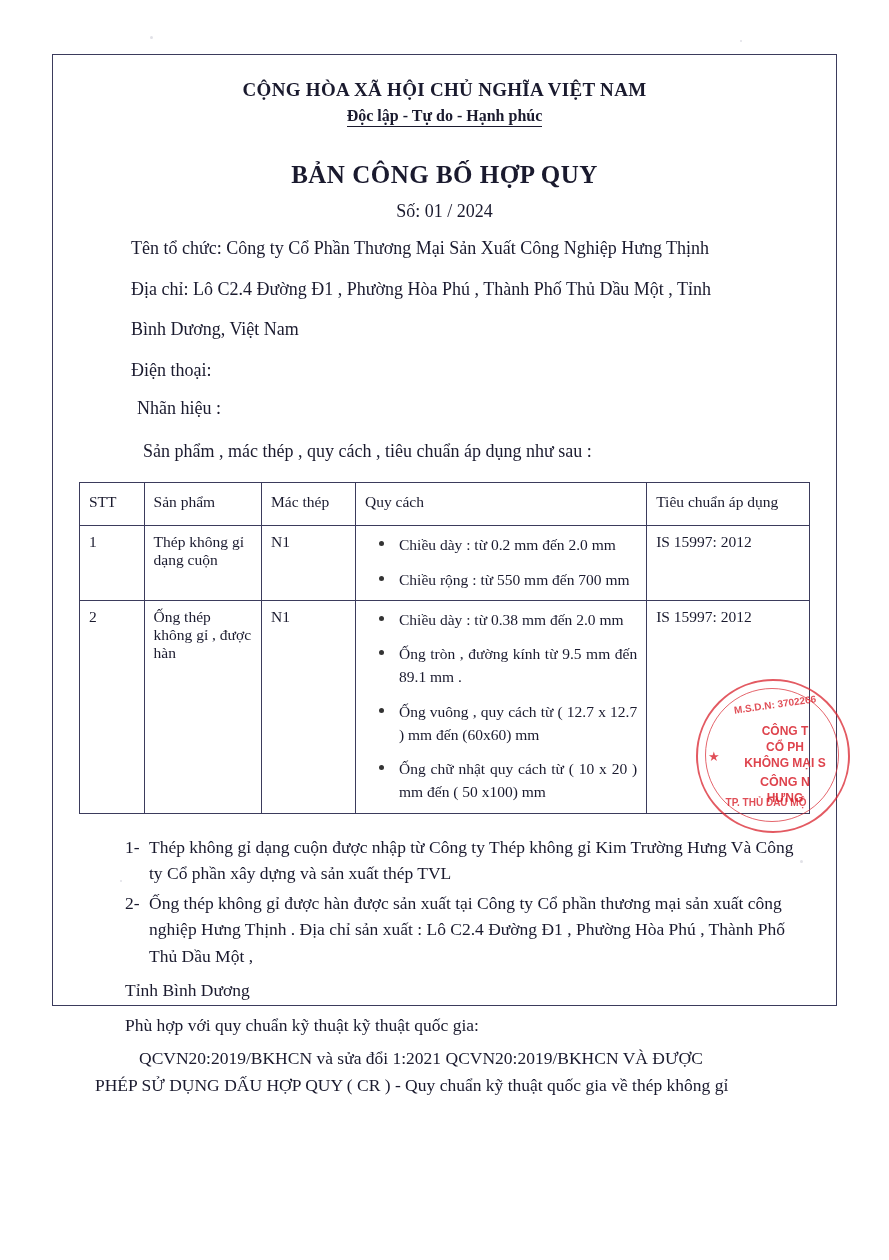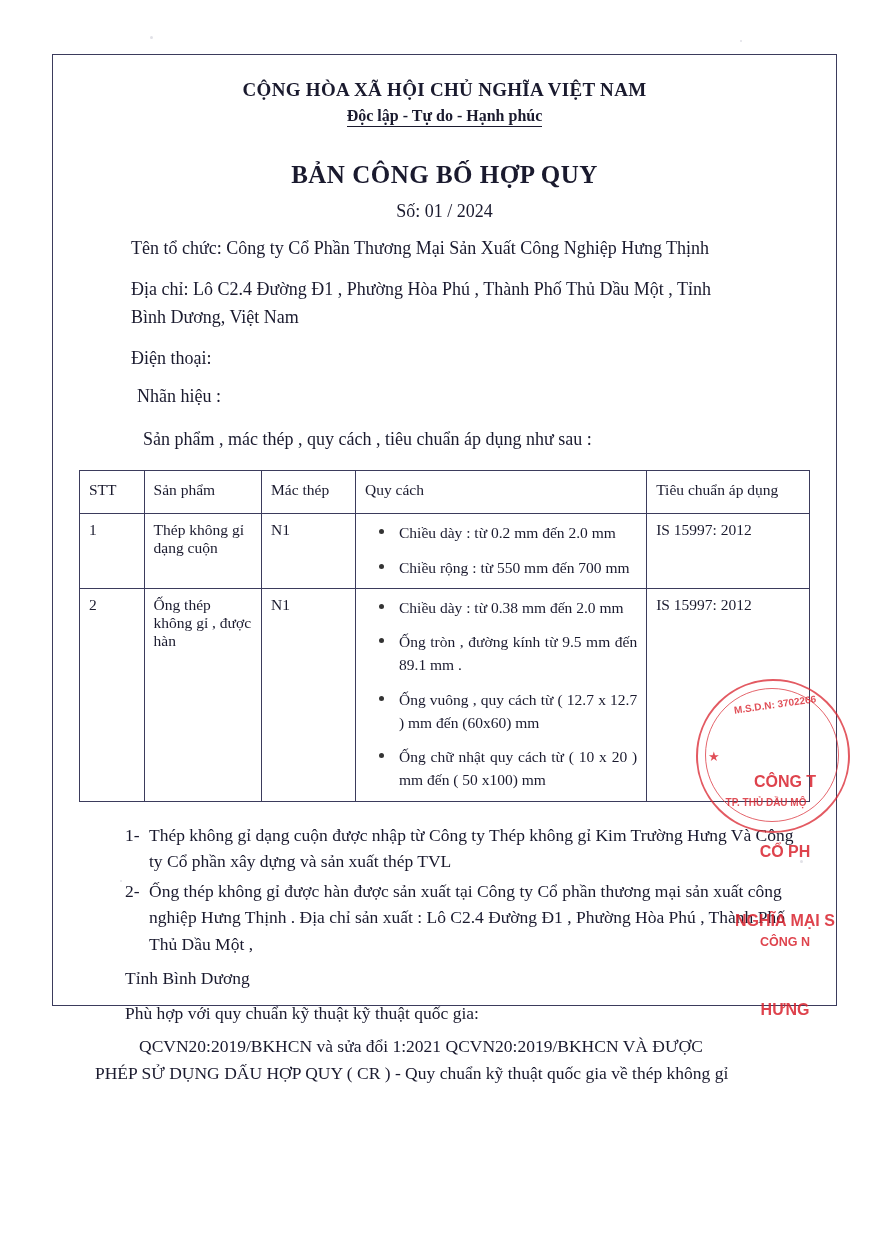--- a/index.html
+++ b/index.html
@@ -185,21 +185,21 @@
     left: 30px;
     top: 44px;
     width: 118px;
     text-align: center;
     color: #d9232e;
     font-family: "Liberation Sans", sans-serif;
     font-weight: bold;
     opacity: .85;
     line-height: 1.35;
   }
-  .stamp .ctext div { font-size: 16px; white-space: nowrap; margin-top: 48px; }
+  .stamp .ctext div { font-size: 12px; white-space: nowrap; }
   .stamp .ctext div.l4 { font-size: 12.5px; margin-top: 2px; }
   .stamp .arc-top {
     position: absolute;
     left: 14px;
     top: 20px;
     width: 130px;
     text-align: center;
     color: #d9232e;
     font-family: "Liberation Sans", sans-serif;
     font-size: 10px;
@@ -230,21 +230,21 @@
     <div class="ctr">
       <div class="natl">CỘNG HÒA XÃ HỘI CHỦ NGHĨA VIỆT NAM</div>
       <div><span class="motto">Độc lập - Tự do - Hạnh phúc</span></div>
     </div>
 
     <div class="ctr title">BẢN CÔNG BỐ HỢP QUY</div>
     <div class="ctr docnum">Số: 01 / 2024</div>
 
     <div class="para ind1">Tên tổ chức: Công ty Cổ Phần Thương Mại Sản Xuất Công Nghiệp Hưng Thịnh</div>
     <div class="para ind1">Địa chỉ: Lô C2.4 Đường Đ1 , Phường Hòa Phú , Thành Phố Thủ Dầu Một , Tỉnh</div>
-    <div class="para ind1" style="margin-top:0">Bình Dương, Việt Nam</div>
+    <div class="para ind1" style="margin-top:12px">Bình Dương, Việt Nam</div>
     <div class="para ind1">Điện thoại:</div>
 
     <div class="para ind2" style="margin-top:10px">Nhãn hiệu :</div>
     <div class="para ind3" style="margin-top:16px">Sản phẩm , mác thép , quy cách , tiêu chuẩn áp dụng như sau :</div>
 
     <table class="spec">
       <thead>
         <tr>
           <th class="c-stt">STT</th>
           <th class="c-sp">Sản phẩm</th>
@@ -303,21 +303,21 @@
   </div>
 
   <div class="stamp">
     <div class="ring"></div>
     <div class="ring2"></div>
     <div class="star">★</div>
     <div class="arc-top">M.S.D.N: 3702266</div>
     <div class="ctext">
       <div>CÔNG T</div>
       <div>CỔ PH</div>
-      <div>NGHĨA MẠI S</div>
+      <div>KHÔNG MẠI S</div>
       <div class="l4">CÔNG N</div>
       <div>HƯNG</div>
     </div>
     <div class="arc-bot">TP. THỦ DẦU MỘ</div>
   </div>
 </div>
 
 <div class="speck" style="left:150px; top:36px; width:3px; height:3px;"></div>
 <div class="speck" style="left:740px; top:40px; width:2px; height:2px;"></div>
 <div class="speck" style="left:120px; top:880px; width:2px; height:2px;"></div>

